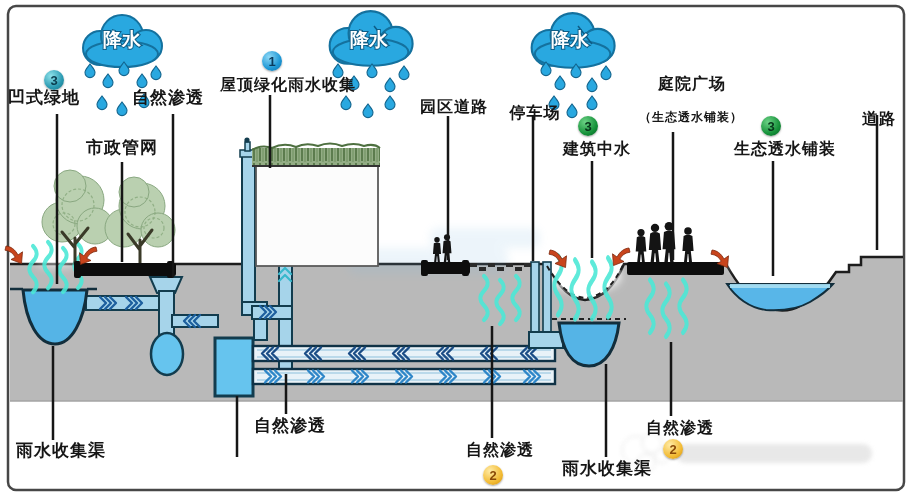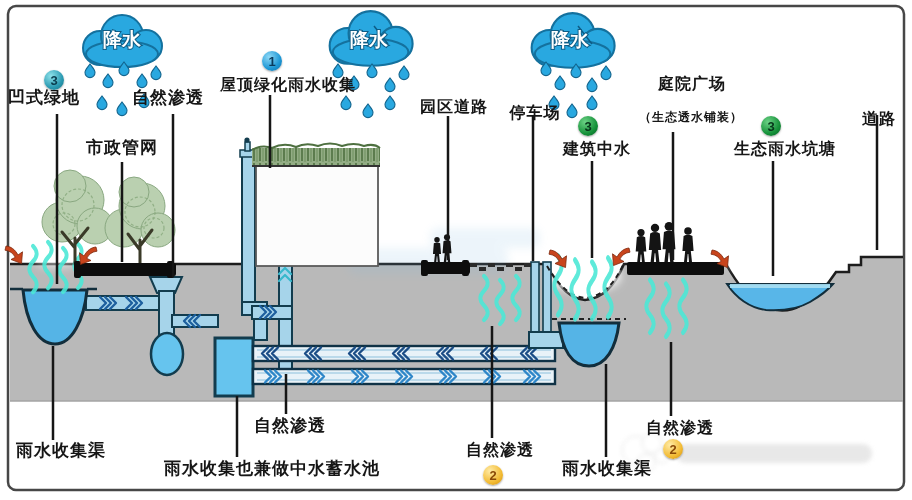--- a/index.html
+++ b/index.html
@@ -307,25 +307,24 @@
 
 <div class="label lg" style="left:44px;top:89px">凹式绿地</div>
 <div class="label lg" style="left:168px;top:89px">自然渗透</div>
 <div class="label lg" style="left:122px;top:139px">市政管网</div>
 <div class="label" style="left:288px;top:76px">屋顶绿化雨水收集</div>
 <div class="label" style="left:454px;top:98px">园区道路</div>
 <div class="label" style="left:535px;top:104px">停车场</div>
 <div class="label" style="left:597px;top:140px">建筑中水</div>
 <div class="label" style="left:692px;top:75px">庭院广场</div>
 <div class="label sm" style="left:691px;top:111px">（生态透水铺装）</div>
-<div class="label" style="left:785px;top:140px">生态雨水坑塘</div>
+<div class="label" style="left:785px;top:140px">生态透水铺装</div>
 <div class="label" style="left:879px;top:110px">道路</div>
 <div class="label lg" style="left:61px;top:442px">雨水收集渠</div>
 <div class="label lg" style="left:290px;top:417px">自然渗透</div>
-<div class="label lg" style="left:272px;top:460px">雨水收集也兼做中水蓄水池</div>
 <div class="label" style="left:500px;top:441px">自然渗透</div>
 <div class="label lg" style="left:607px;top:460px">雨水收集渠</div>
 <div class="label" style="left:680px;top:419px">自然渗透</div>
 
 <span class="badge b-blue" style="left:272px;top:61px">1</span>
 <span class="badge b-teal" style="left:54px;top:80px">3</span>
 <span class="badge b-green" style="left:588px;top:126px">3</span>
 <span class="badge b-green" style="left:771px;top:126px">3</span>
 <span class="badge b-yellow" style="left:493px;top:475px">2</span>
 <span class="badge b-yellow" style="left:673px;top:449px">2</span>

